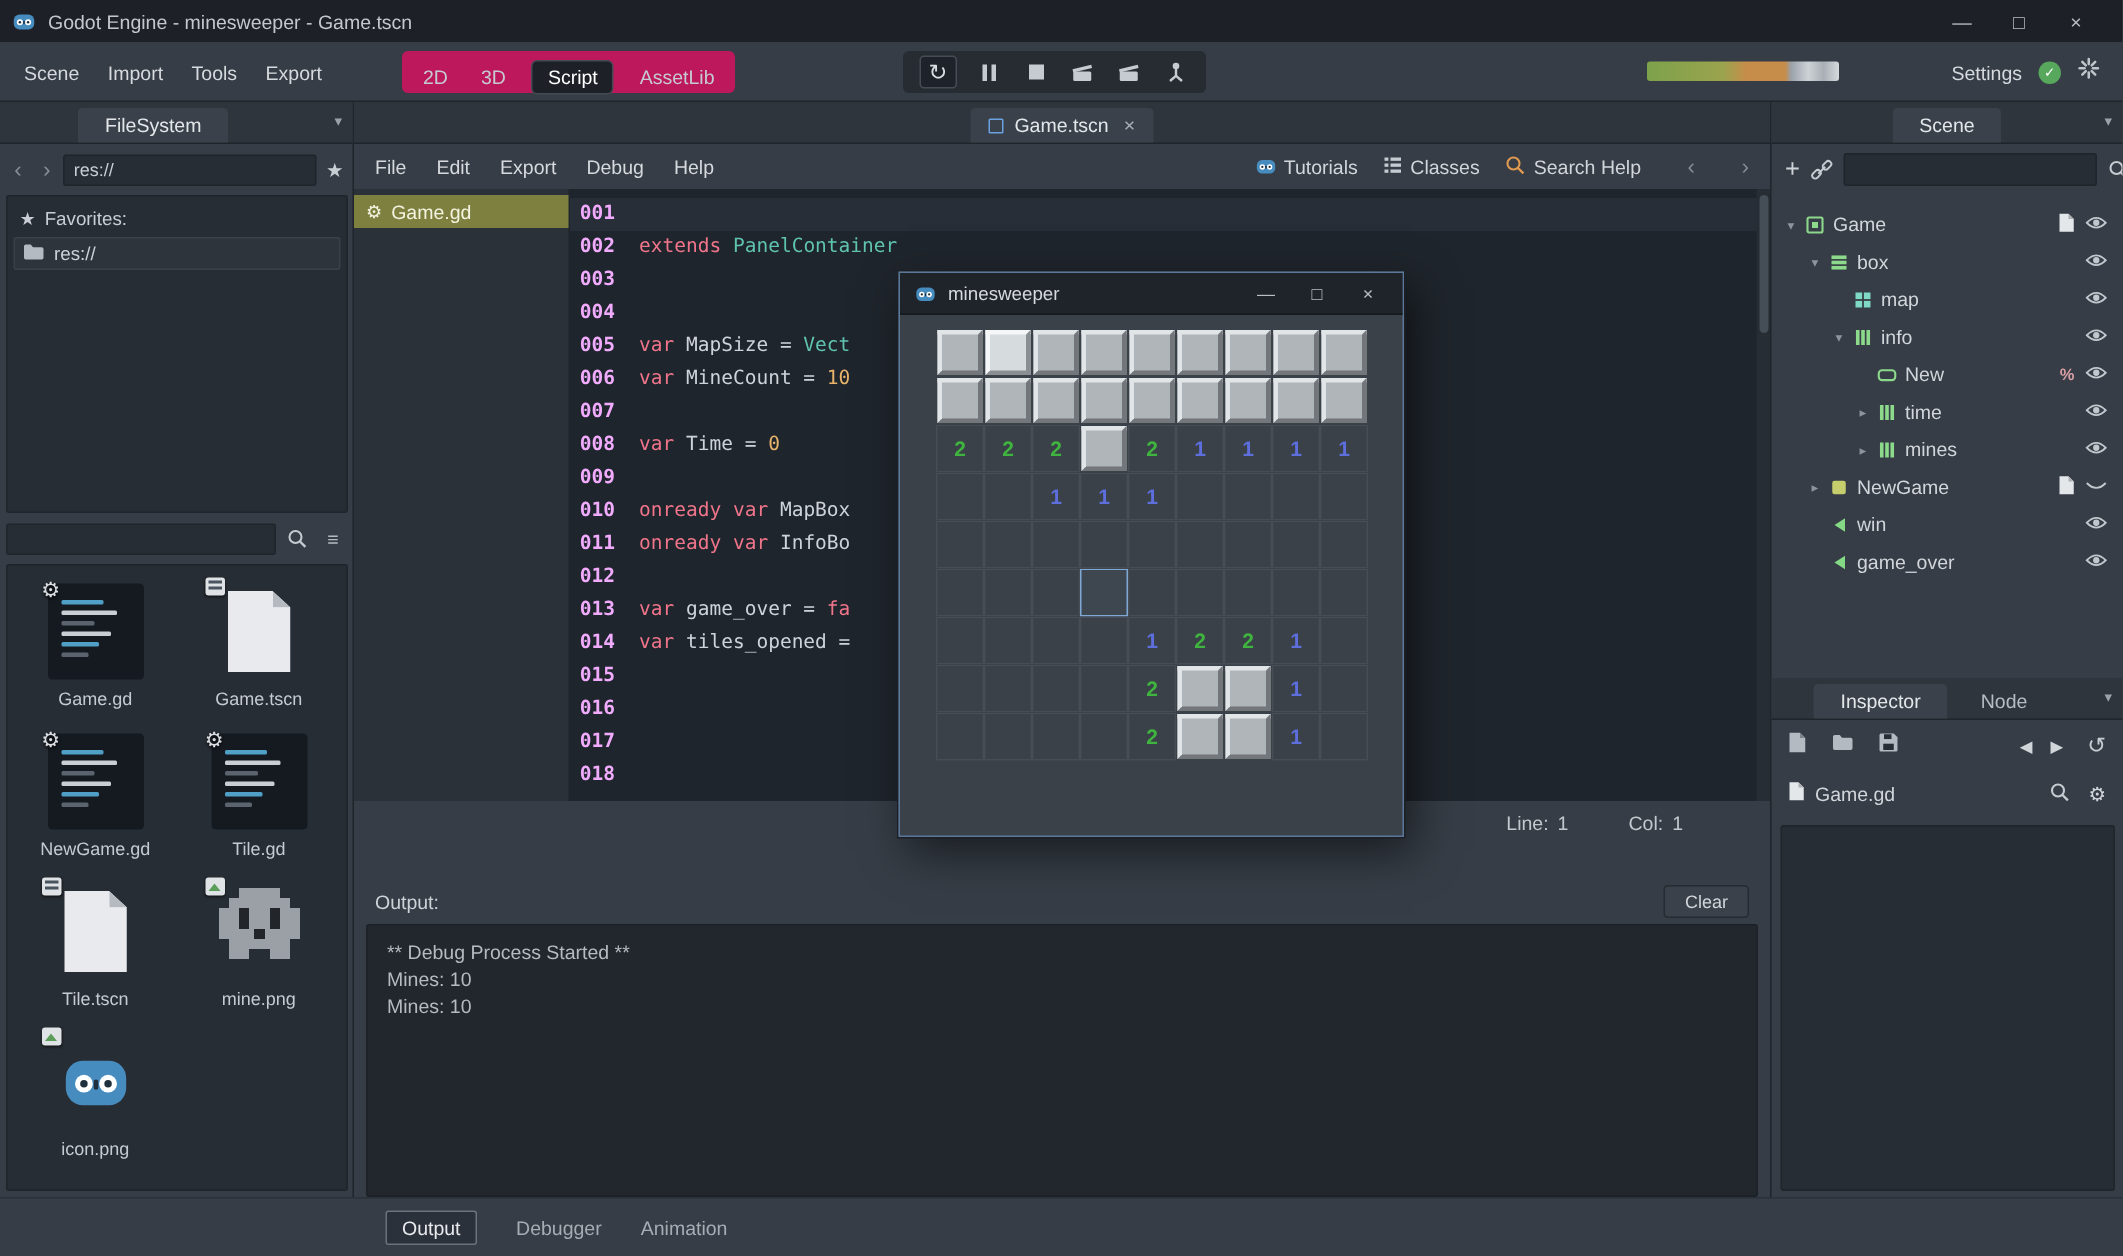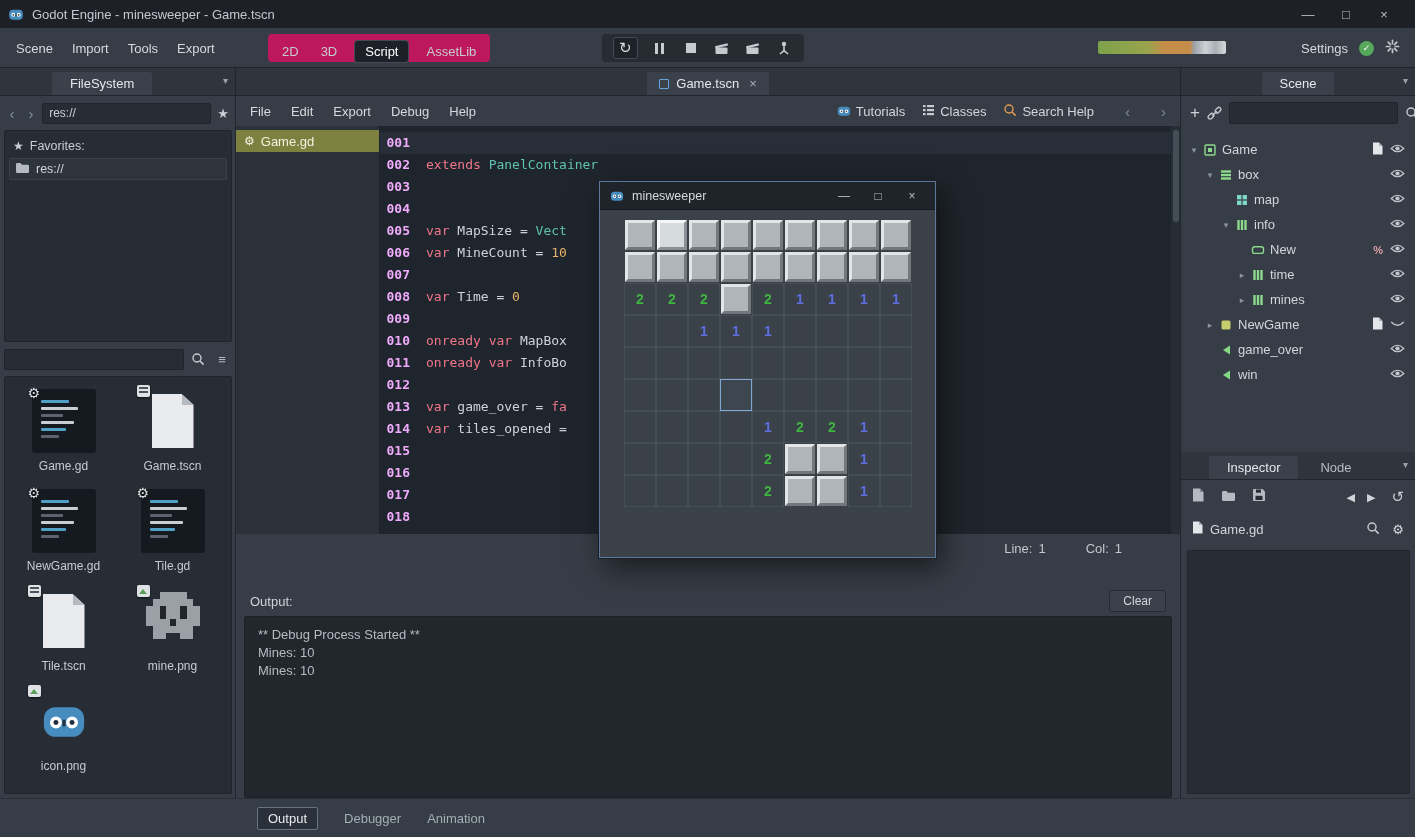--- a/index.html
+++ b/index.html
@@ -728,38 +728,38 @@
           </span>
         </div>
         <div class="tree-row">
           <span style="width: 16px; flex-shrink: 0;"></span>
           <span class="tree-arrow"></span>
           <span class="tree-icon">
             <svg width="14" height="14">
               <path d="M11 2.5 L4 7 L11 11.5 Z" fill="#84da84"></path>
             </svg>
           </span>
-          <span class="tree-name">game_over</span>
+          <span class="tree-name">win</span>
           <span class="tree-spacer"></span>
           <span class="tree-trail">
             <span><svg width="15" height="11" viewBox="0 0 15 11">
                 <path d="M1.2 5.5 Q7.5 -1 13.8 5.5 Q7.5 12 1.2 5.5 Z" fill="none" stroke="#c2c7cd" stroke-width="1.2"></path>
                 <circle cx="7.5" cy="5.5" r="2.1" fill="#c2c7cd"></circle>
               </svg></span>
           </span>
         </div>
         <div class="tree-row">
           <span style="width: 16px; flex-shrink: 0;"></span>
           <span class="tree-arrow"></span>
           <span class="tree-icon">
             <svg width="14" height="14">
               <path d="M11 2.5 L4 7 L11 11.5 Z" fill="#84da84"></path>
             </svg>
           </span>
-          <span class="tree-name">win</span>
+          <span class="tree-name">game_over</span>
           <span class="tree-spacer"></span>
           <span class="tree-trail">
             <span><svg width="15" height="11" viewBox="0 0 15 11">
                 <path d="M1.2 5.5 Q7.5 -1 13.8 5.5 Q7.5 12 1.2 5.5 Z" fill="none" stroke="#c2c7cd" stroke-width="1.2"></path>
                 <circle cx="7.5" cy="5.5" r="2.1" fill="#c2c7cd"></circle>
               </svg></span>
           </span>
         </div>
       </div>
     <div class="dock-tabstrip insp-strip" id="insp-tabs">

